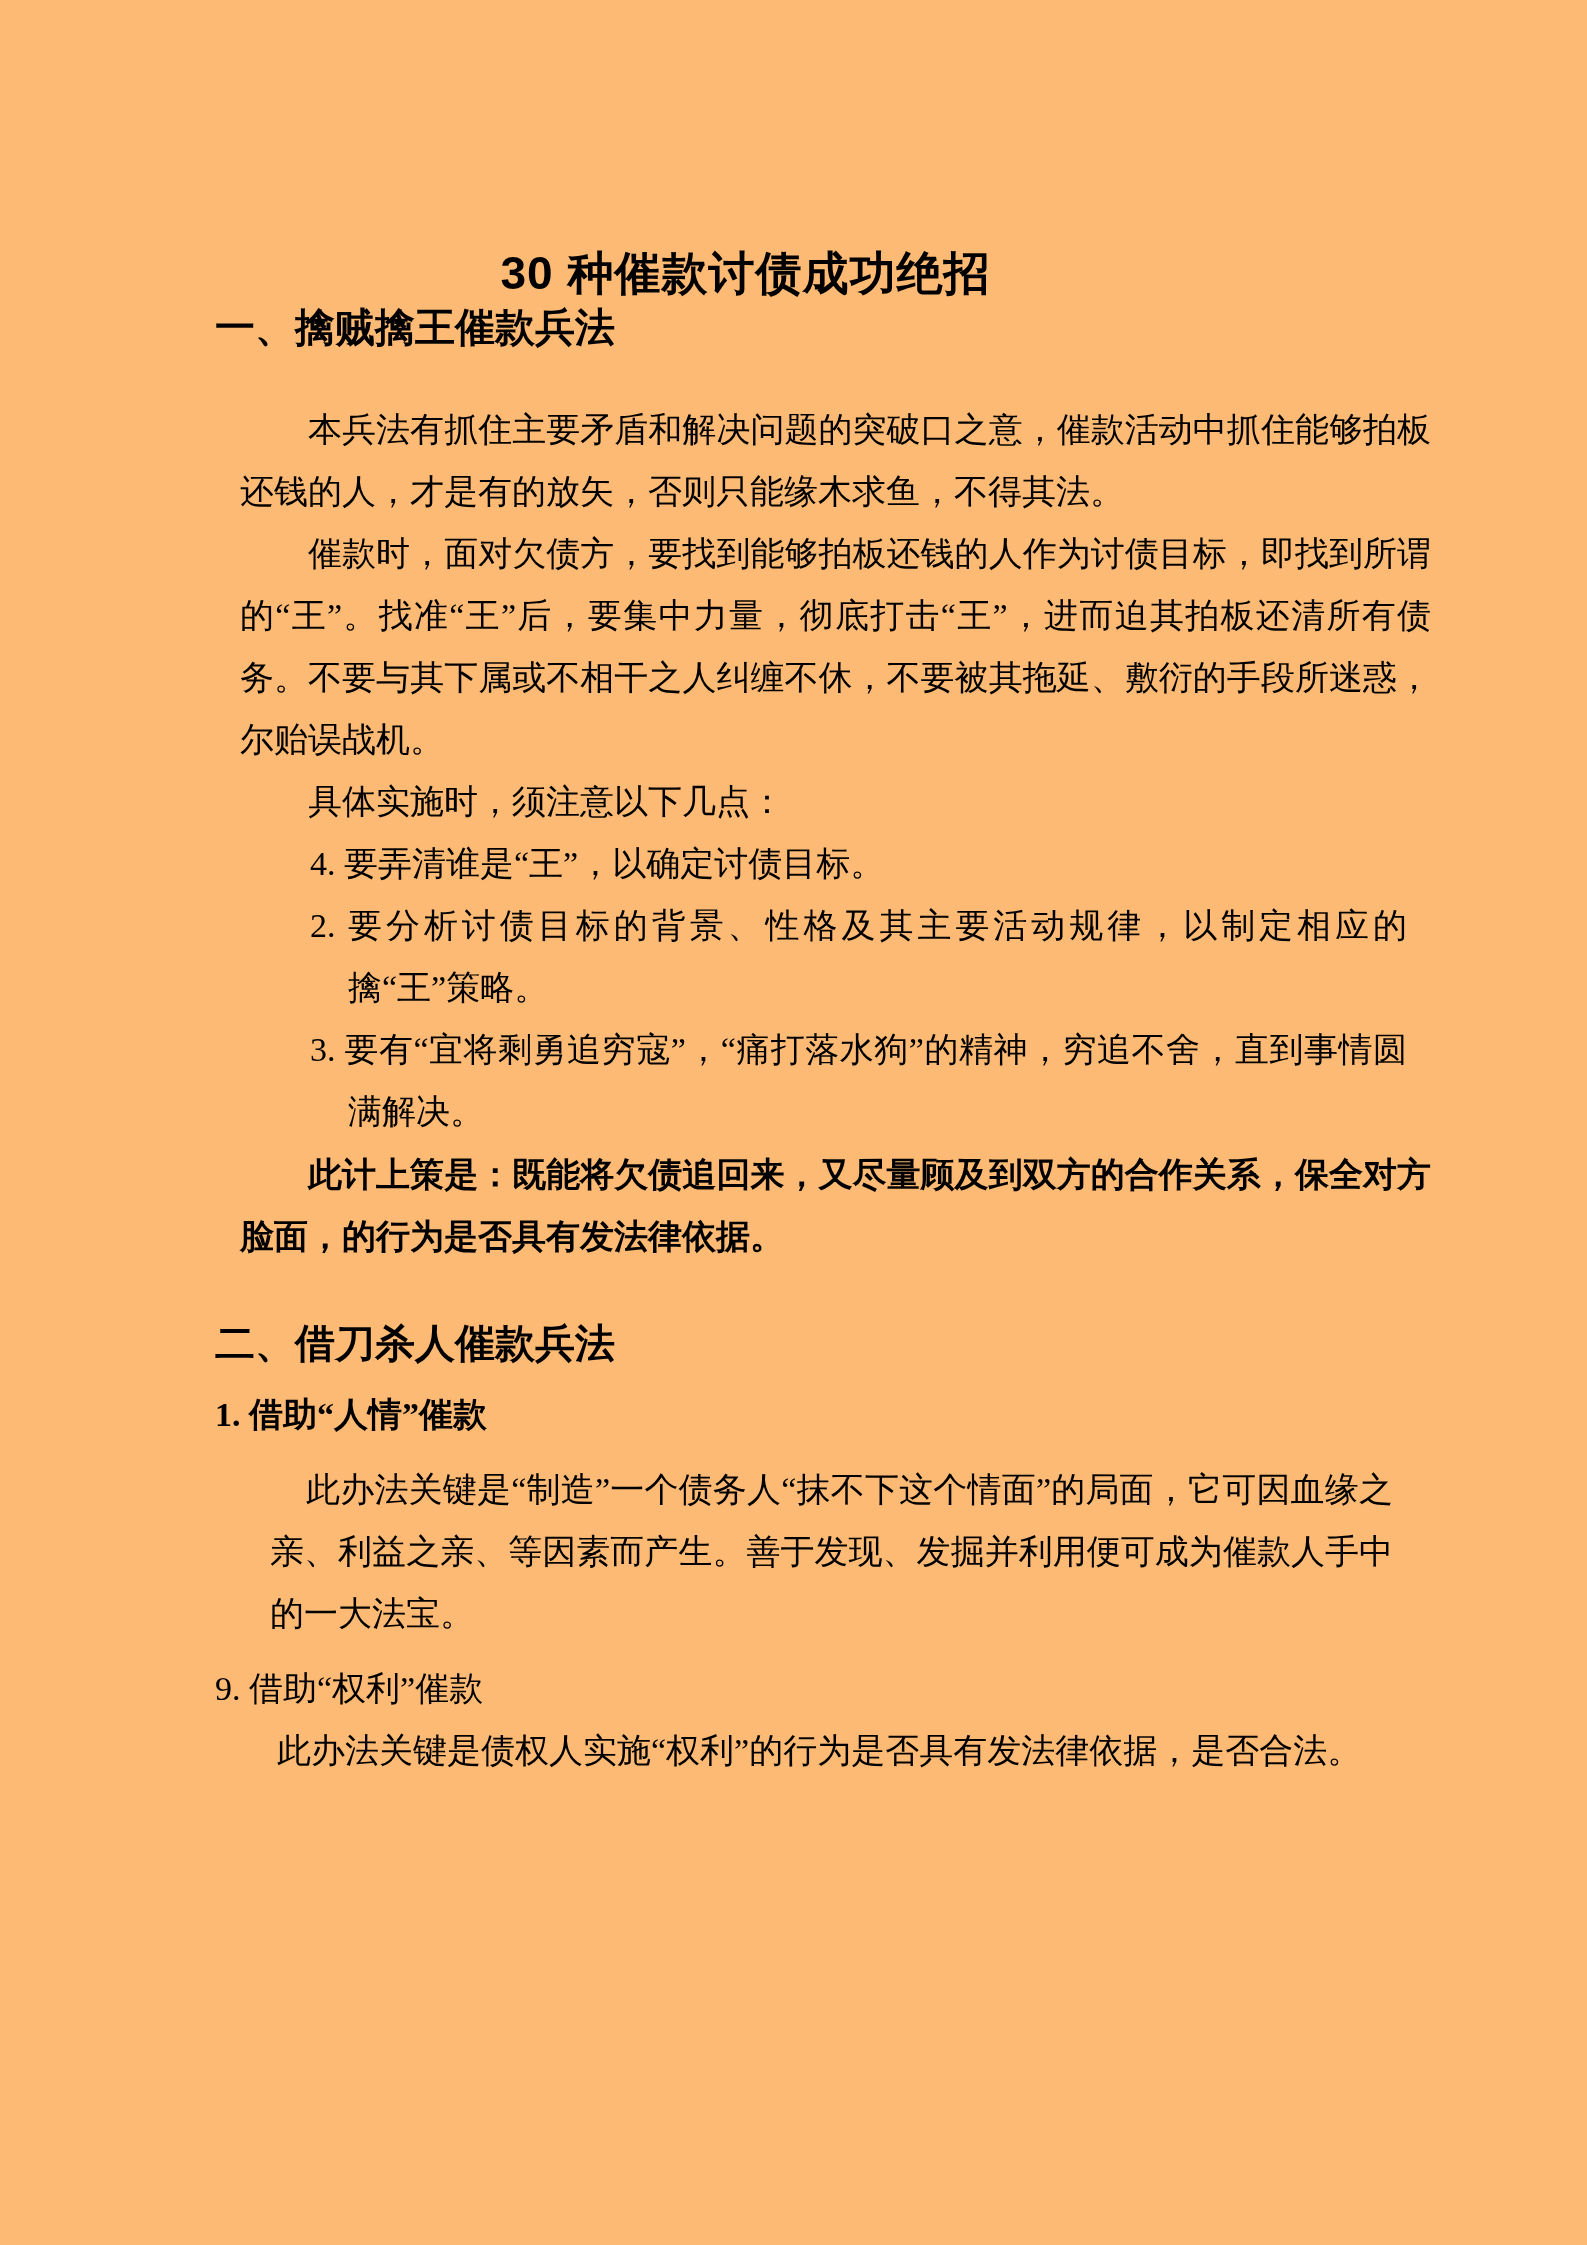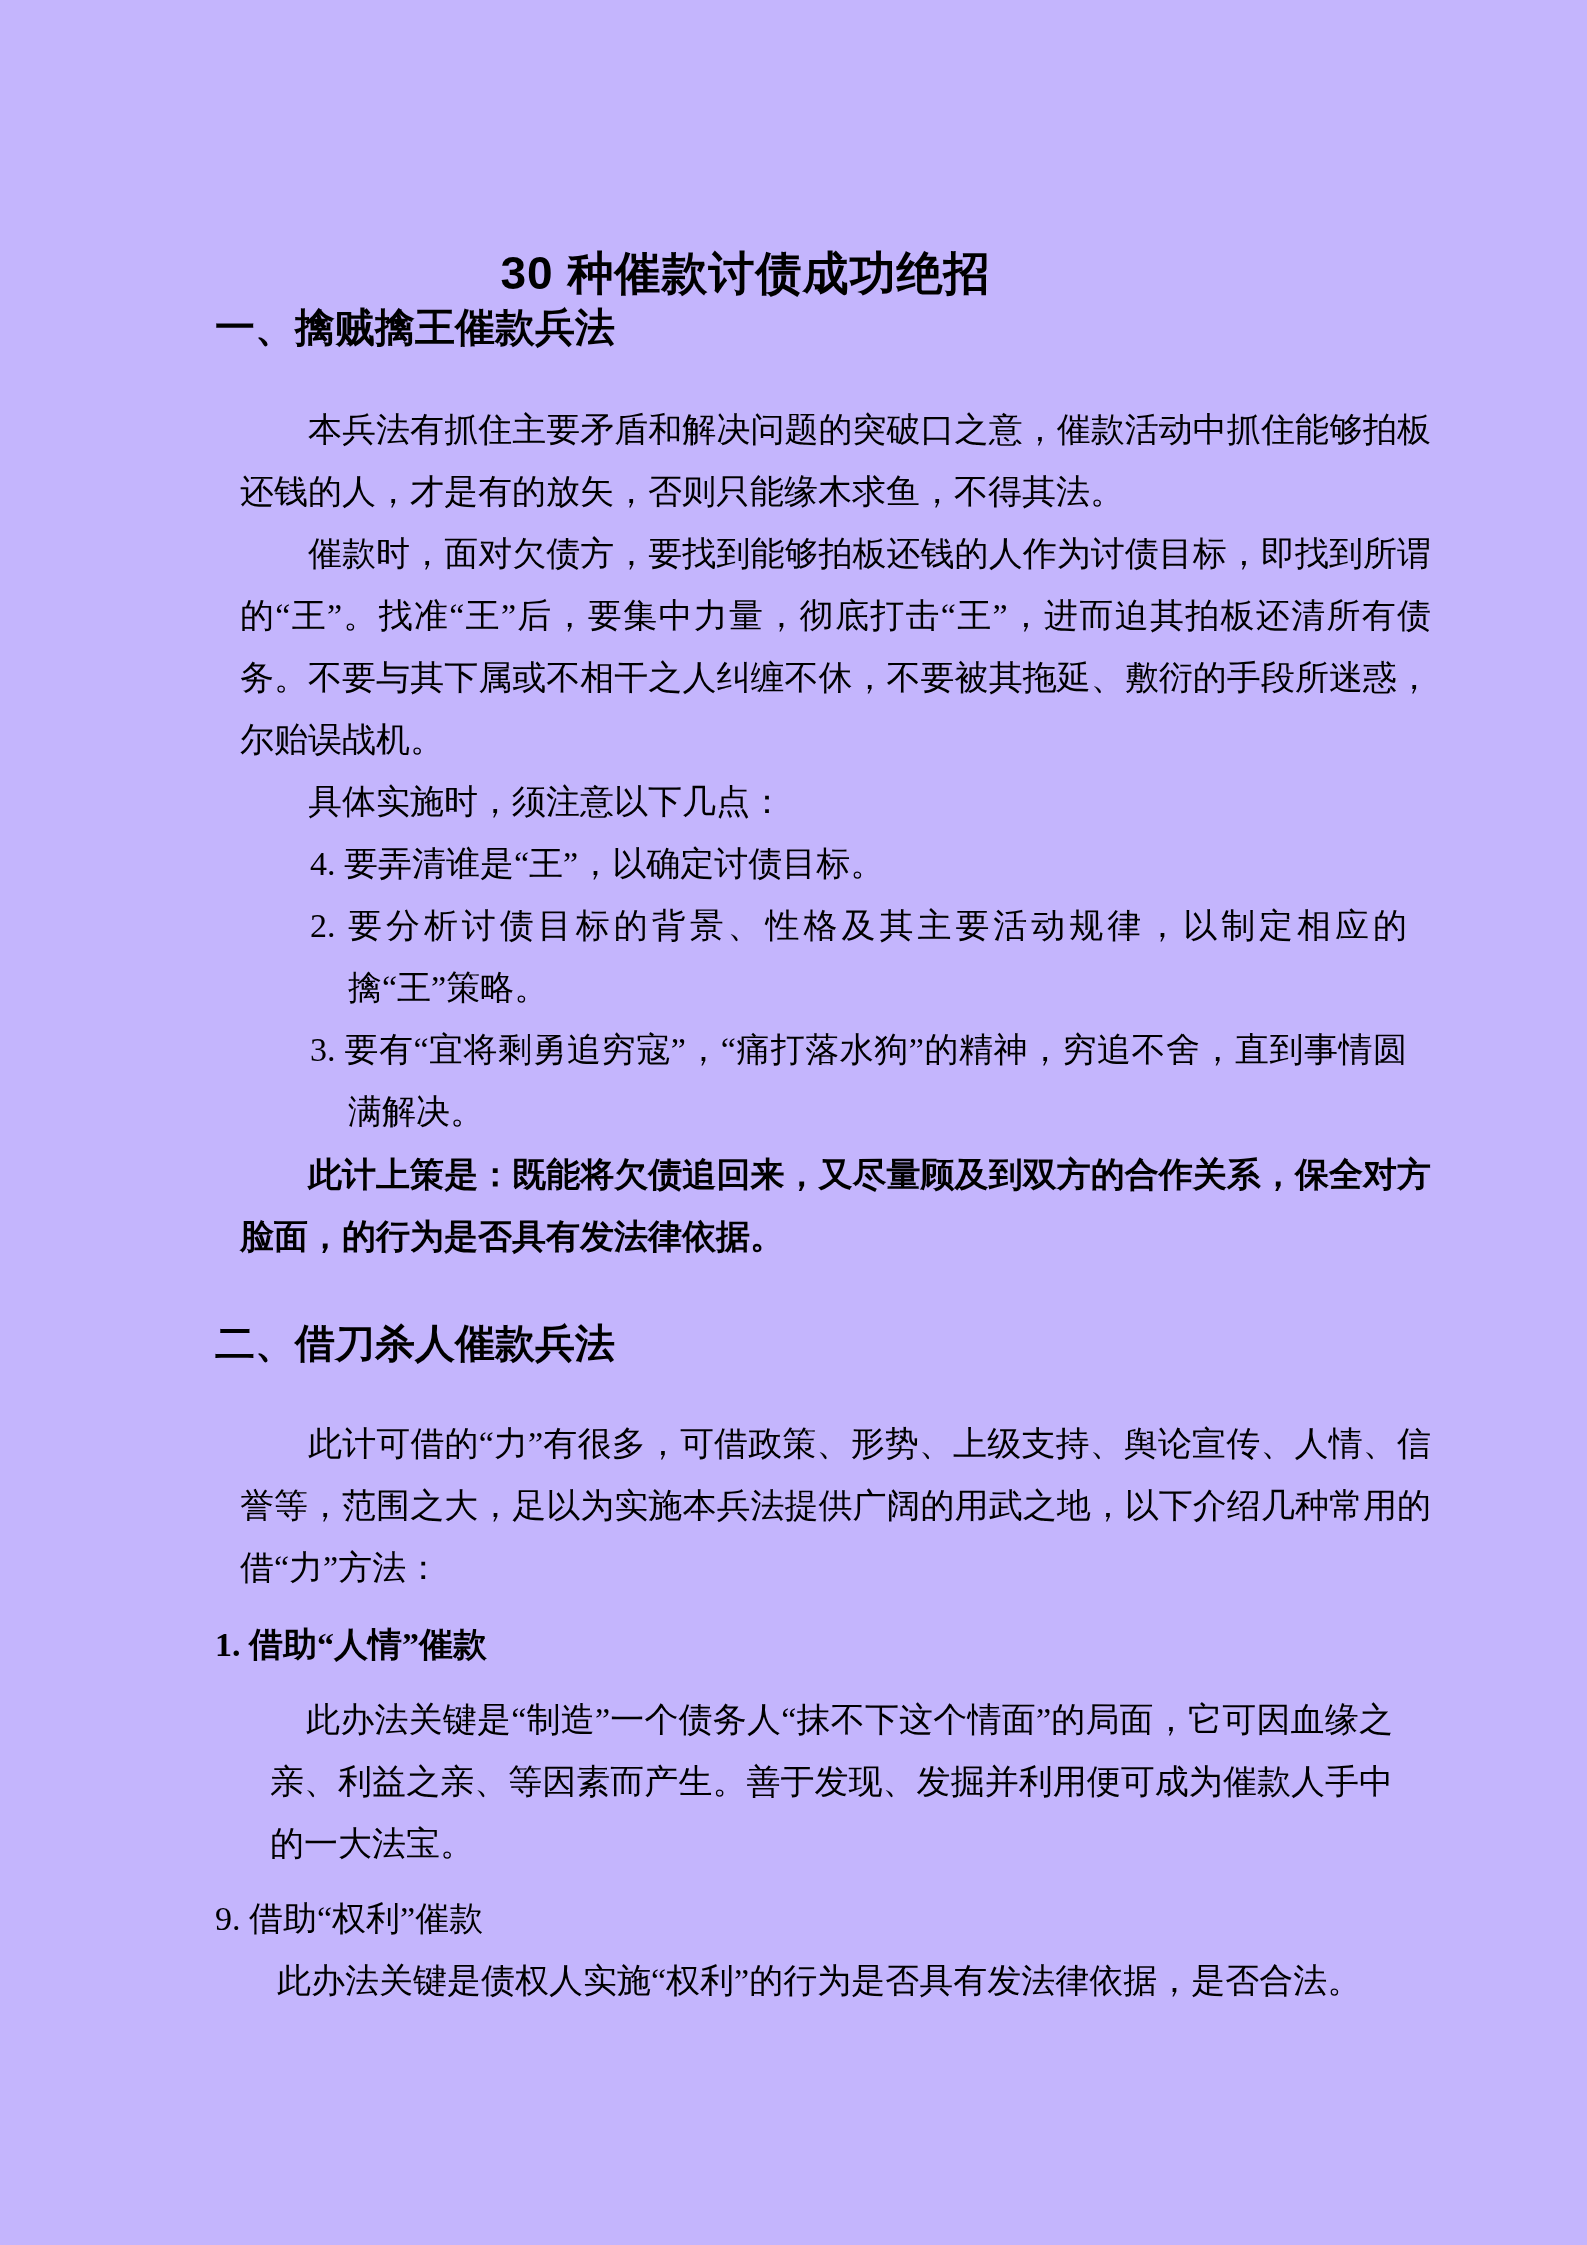--- a/index.html
+++ b/index.html
@@ -4,21 +4,21 @@
 <style>
   html, body {
     margin: 0;
     padding: 0;
     background: #ffffff;
   }
   .page {
     position: relative;
     width: 1587px;
     height: 2245px;
-    background: #c4b5fd;
+    background: #fdba74;
     color: #000000;
     box-sizing: border-box;
     padding-top: 245px;
     padding-left: 240px;
     padding-right: 150px;
     font-family: "Liberation Serif", "DejaVu Serif", serif;
     font-size: 34px;
     line-height: 62px;
     overflow: hidden;
   }
@@ -100,21 +100,20 @@
   <p class="li1">4. 要弄清谁是“王”，以确定讨债目标。</p>
 
   <p class="li1">2. 要分析讨债目标的背景、性格及其主要活动规律，以制定相应的擒“王”策略。</p>
 
   <p class="li1">3. 要有“宜将剩勇追穷寇”，“痛打落水狗”的精神，穷追不舍，直到事情圆满解决。</p>
 
   <p class="bold-para">此计上策是：既能将欠债追回来，又尽量顾及到双方的合作关系，保全对方脸面，的行为是否具有发法律依据。</p>
 
   <h2 class="sec-heading h2a">二、借刀杀人催款兵法</h2>
 
-  <p class="para p5">此计可借的“力”有很多，可借政策、形势、上级支持、舆论宣传、人情、信誉等，范围之大，足以为实施本兵法提供广阔的用武之地，以下介绍几种常用的借“力”方法：</p>
 
   <p class="s2li s2li1">1. 借助“人情”催款</p>
 
   <p class="p-sub">此办法关键是“制造”一个债务人“抹不下这个情面”的局面，它可因血缘之亲、利益之亲、等因素而产生。善于发现、发掘并利用便可成为催款人手中的一大法宝。</p>
 
   <p class="s2li s2li2">9. 借助“权利”催款</p>
 
   <p class="p-sub2">此办法关键是债权人实施“权利”的行为是否具有发法律依据，是否合法。</p>
 
 </div>

